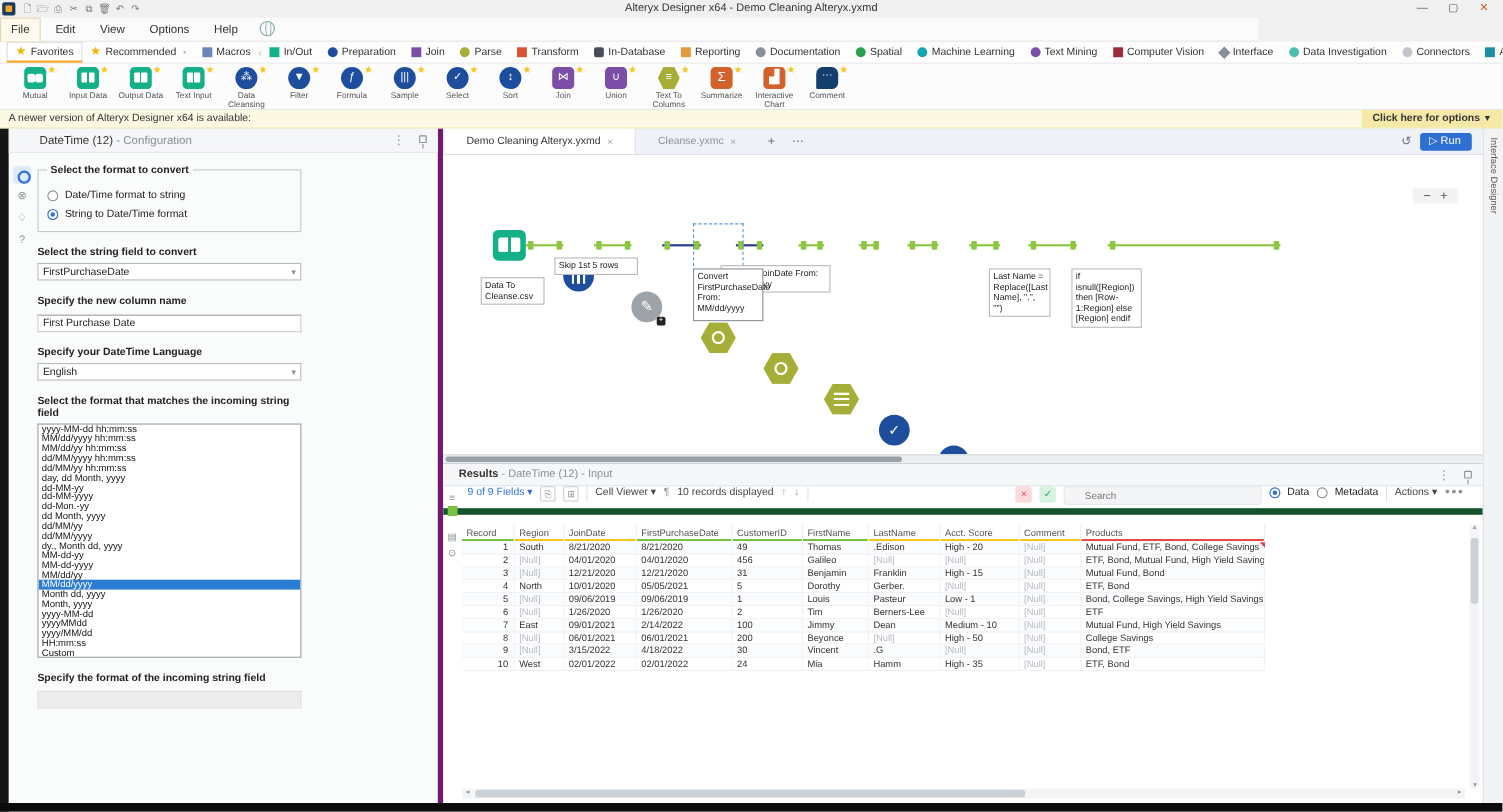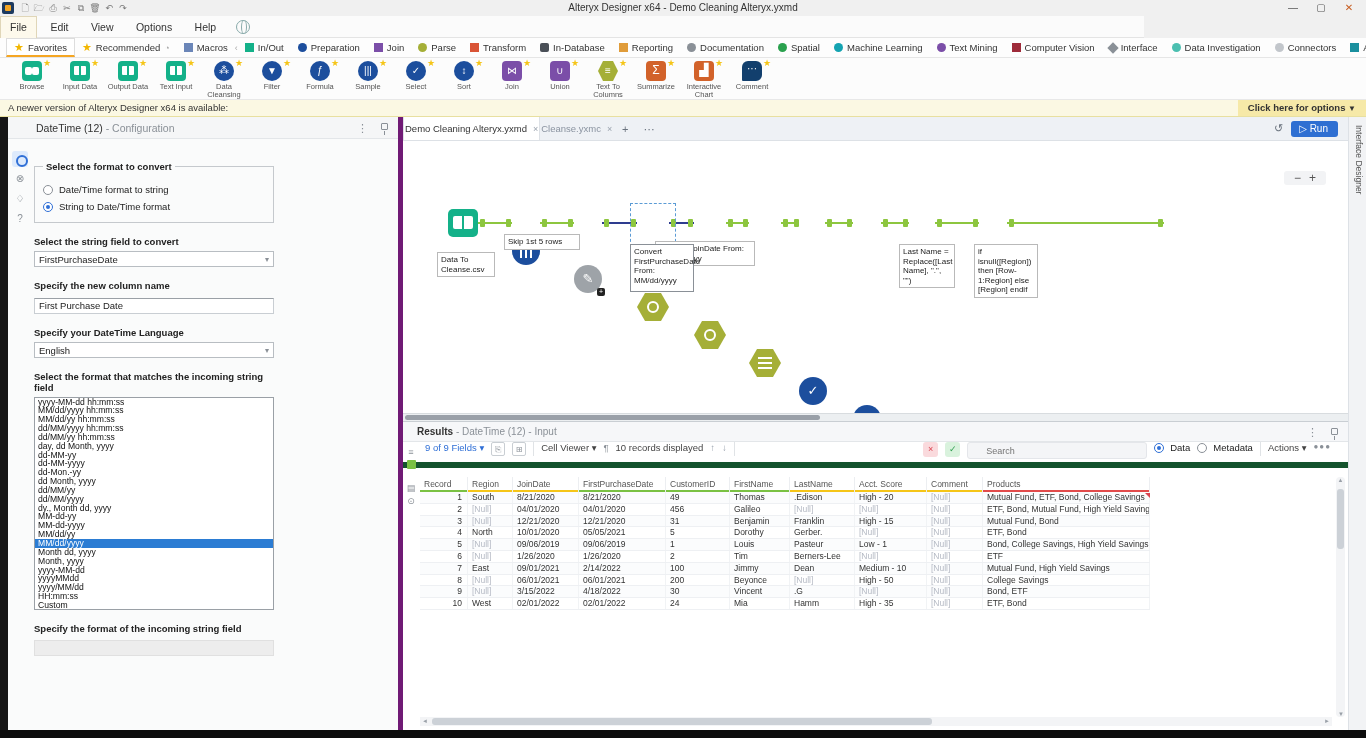--- a/index.html
+++ b/index.html
@@ -68,42 +68,42 @@
   #config-header .gray { color:#8a9097; }
   #config-header .hicon { position:absolute; top:0; color:#8a9097; font-size:11px; }
   #cfg-kebab { right:30px; }
   .pin { position:absolute; right:10px; top:6px; width:7px; height:7px; border:1.4px solid #8a9097; border-radius:1px; }
   .pin::after{ content:""; position:absolute; left:2px; top:7px; width:1.4px; height:4px; background:#8a9097; }
   #config-rail { position:absolute; left:2px; top:30px; width:20px; }
   .rail-ic { width:16px; height:16px; margin:4px auto; border-radius:3px; text-align:center; font-size:10px; line-height:15px; color:#8a9097; }
   .rail-ic.sel { background:#ddeafc; color:#2f6fd6; }
   .gear { position:relative; }
   .gear::before { content:""; position:absolute; left:4px; top:4px; width:8px; height:8px; border:2px solid currentColor; border-radius:50%; }
-  #config-body { position:absolute; left:26px; top:36px; width:240px; }
+  #config-body { position:absolute; left:26px; top:24px; width:240px; }
   .cfg-label { font-size:9.5px; font-weight:bold; color:#222; margin-top:13px; margin-bottom:4px; }
   fieldset#fmt-group { border:1px solid #c5c9cd; padding:6px 8px 10px 8px; margin-top:8px; }
   #fmt-group legend { font-size:9.5px; font-weight:bold; color:#222; padding:0 3px; }
   .radio-row { display:flex; align-items:center; gap:6px; margin-top:6px; font-size:9.5px; color:#222; }
   .radio { width:10px; height:10px; border:1px solid #8a9097; border-radius:50%; background:#fff; position:relative; }
   .radio.sel { border-color:#2f6fd6; }
   .radio.sel::after { content:""; position:absolute; left:2px; top:2px; width:4px; height:4px; border-radius:50%; background:#2f6fd6; }
   .combo { position:relative; height:16px; border:1px solid #b8bdc2; background:#fff; font-size:9.5px; line-height:15px; padding-left:4px; color:#222; }
   .combo .arrow { position:absolute; right:4px; top:0; color:#8a9097; font-size:8px; }
   .text-input { width:100%; height:16px; border:1px solid #c9ced3; border-top:1px solid #9aa0a6; background:#fff; font-size:9.5px; padding-left:4px; color:#222; font-family:inherit; }
   .text-input:disabled { background:#ededed; border:1px solid #e0e0e0; }
   #format-list { border:1px solid #9aa0a6; background:#fff; height:213px; overflow:hidden; margin-top:2px; }
   .fmt-item { font-size:8.6px; line-height:8.85px; padding-left:3px; color:#111; white-space:nowrap; }
   .fmt-item.selected { background:#2b7cd3; color:#fff; }
   #example-row { display:flex; gap:12px; margin-top:13px; }
   #example-row > div { width:112px; }
 
   
   #canvas-wrap { position:absolute; left:403px; top:117px; width:945px; height:304px; background:#fff; }
   #doc-tabs { height:24px; background:#eef1f5; border-bottom:1px solid #dde1e6; display:flex; align-items:stretch; font-size:9.5px; }
-  .doc-tab { display:flex; align-items:center; gap:6px; padding:0 1px; color:#8a93a0; }
+  .doc-tab { display:flex; align-items:center; gap:6px; padding:0 20px; color:#8a93a0; }
   .doc-tab.active { background:#fff; color:#333; border-right:1px solid #dde1e6; border-left:1px solid #dde1e6; }
   .tab-x { color:#9aa3ae; font-size:9px; }
   .tab-btn { width:24px; text-align:center; line-height:24px; color:#6a737e; font-size:11px; }
   #run-area { margin-left:auto; display:flex; align-items:center; gap:8px; padding-right:10px; }
   #schedule-icon { color:#6a737e; font-size:11px; }
   #run-btn { background:#2e6fd2; color:#fff; border-radius:3px; font-size:10px; padding:2px 10px 3px 8px; }
   #canvas { position:relative; width:945px; height:272px; background:#fff; overflow:hidden; }
   #zoom-ctls { position:absolute; right:22px; top:30px; color:#555; font-size:12px; background:#f2f3f5; border-radius:3px; padding:0 6px; }
   #zoom-ctls span { padding:0 4px; }
 
@@ -271,21 +271,21 @@
         <span>Address</span>
       </div>
     </div>
 
 </div>
 
 <div id="palette">
     <div class="tool">
       <span class="star">★</span>
       <div class="ticon binoc"></div>
-      <div class="tlabel">Browse</div>
+      <div class="tlabel">Mutual</div>
     </div>
     <div class="tool">
       <span class="star">★</span>
       <div class="ticon book"></div>
       <div class="tlabel">Input Data</div>
     </div>
     <div class="tool">
       <span class="star">★</span>
       <div class="ticon book"></div>
       <div class="tlabel">Output Data</div>

